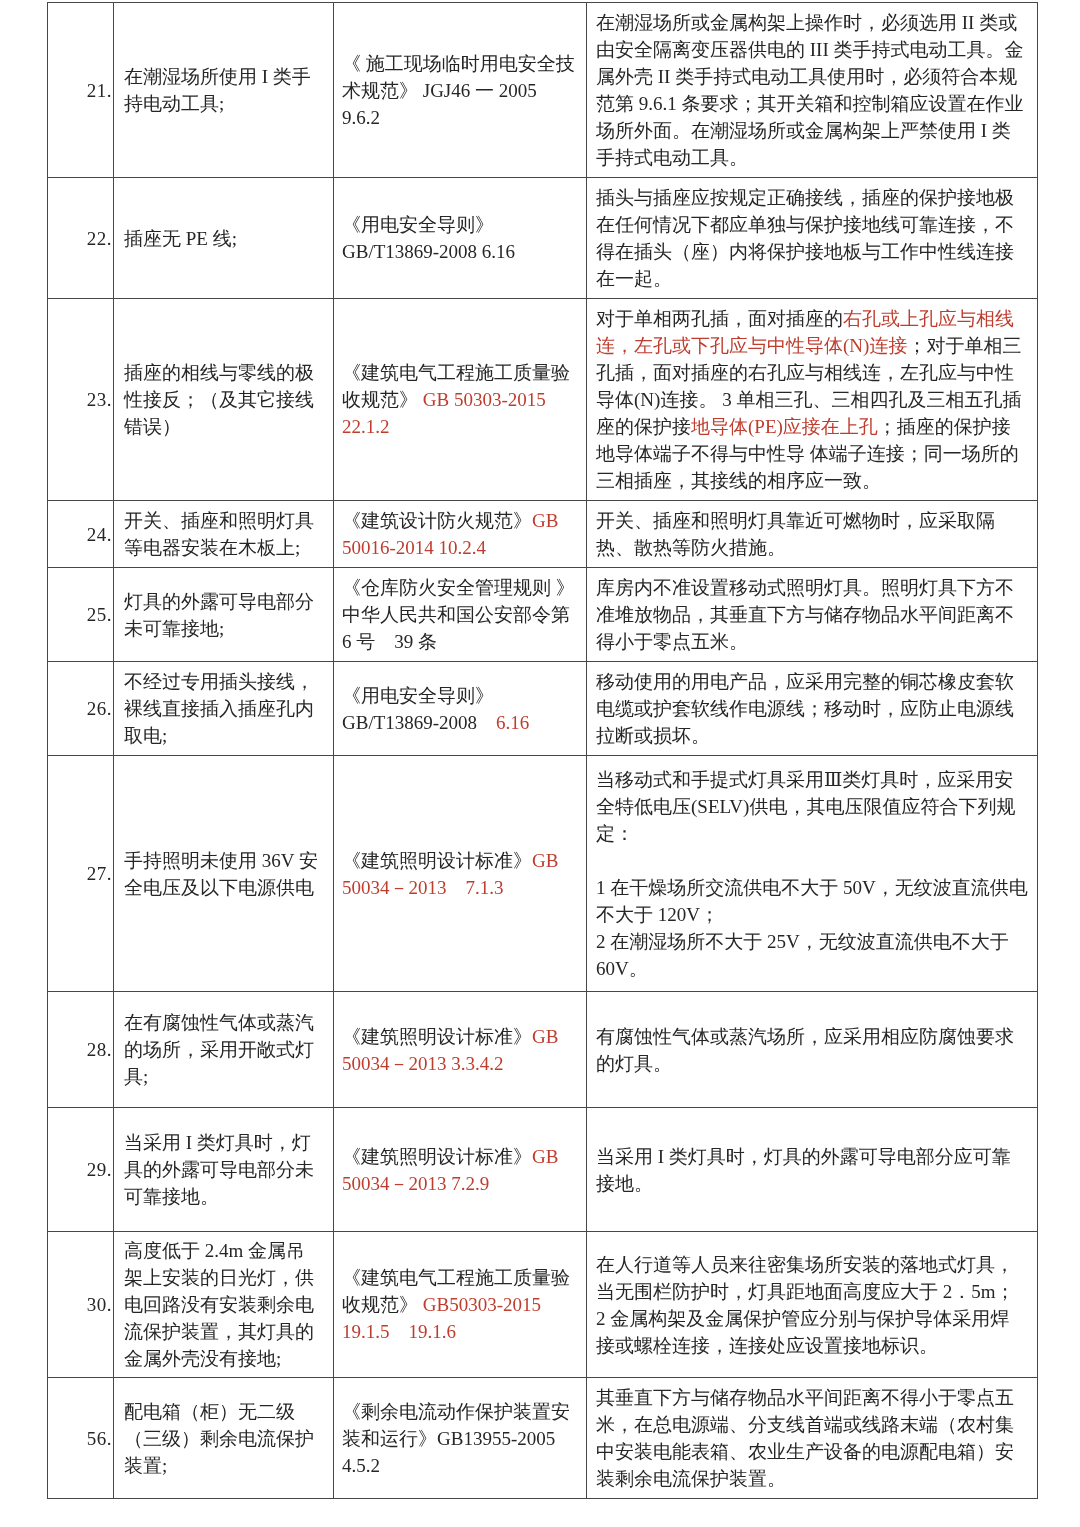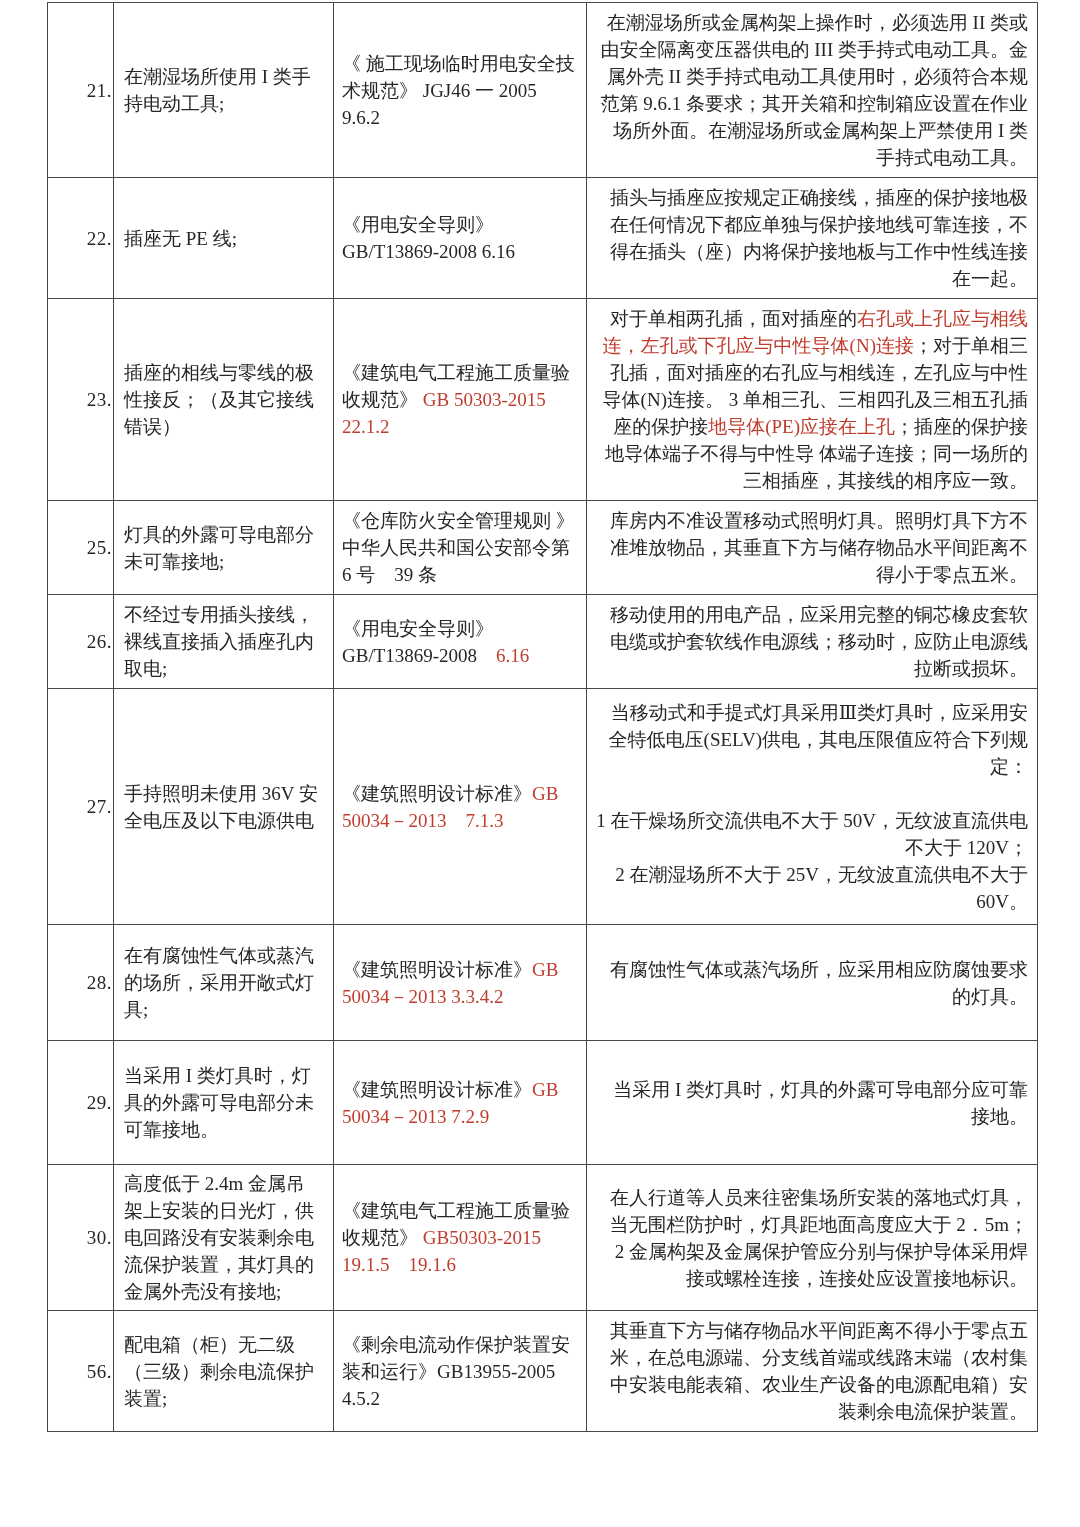--- a/index.html
+++ b/index.html
@@ -31,21 +31,21 @@
     word-wrap: break-word;
   }
   .cell-no {
     text-align: right;
     letter-spacing: 0.5px;
   }
   .cell-issue   { padding: 4px 10px; }
   .cell-standard{ padding: 4px 8px; margin-top: 12px;  }
   .cell-exp     { padding: 6px 9px;  }
   .red { color: #bf3d2e; }
-  .para { margin: 0; text-align: right; }
+  .para { margin: 0; }
 </style>
 </head>
 <body>
 
 <table class="doc-table">
   <colgroup>
     <col style="width:66px">
     <col style="width:220px">
     <col style="width:253px">
     <col style="width:451px">
@@ -86,20 +86,34 @@
     <td class="cell-issue">
       <span><span>插座的相线与零线的极性接反；（及其它接线错误）</span></span>
     </td>
     <td class="cell-standard">
       <span><span>《建筑电气工程施工质量验收规范》 </span><span class="red">GB 50303-2015 22.1.2</span></span>
     </td>
     <td class="cell-exp">
           <div class="para"><span>对于单相两孔插，面对插座的</span><span class="red">右孔或上孔应与相线连，左孔或下孔应与中性导体(N)连接</span><span>；对于单相三孔插，面对插座的右孔应与相线连，左孔应与中性导体(N)连接。 3 单相三孔、三相四孔及三相五孔插座的保护接</span><span class="red">地导体(PE)应接在上孔</span><span>；插座的保护接地导体端子不得与中性导 体端子连接；同一场所的三相插座，其接线的相序应一致。</span></div>
         </td>
   </tr>
+      <tr style="height: 66px;">
+    <td class="cell-no">
+      <span>24.</span>
+    </td>
+    <td class="cell-issue">
+      <span><span>开关、插座和照明灯具等电器安装在木板上;</span></span>
+    </td>
+    <td class="cell-standard">
+      <span><span>《建筑设计防火规范》</span><span class="red">GB 50016-2014 10.2.4</span></span>
+    </td>
+    <td class="cell-exp">
+          <div class="para"><span>开关、插座和照明灯具靠近可燃物时，应采取隔热、散热等防火措施。</span></div>
+        </td>
+  </tr>
       <tr style="height: 91px;">
     <td class="cell-no">
       <span>25.</span>
     </td>
     <td class="cell-issue">
       <span><span>灯具的外露可导电部分未可靠接地;</span></span>
     </td>
     <td class="cell-standard">
       <span><span>《仓库防火安全管理规则 》中华人民共和国公安部令第 6 号　39 条</span></span>
     </td>

